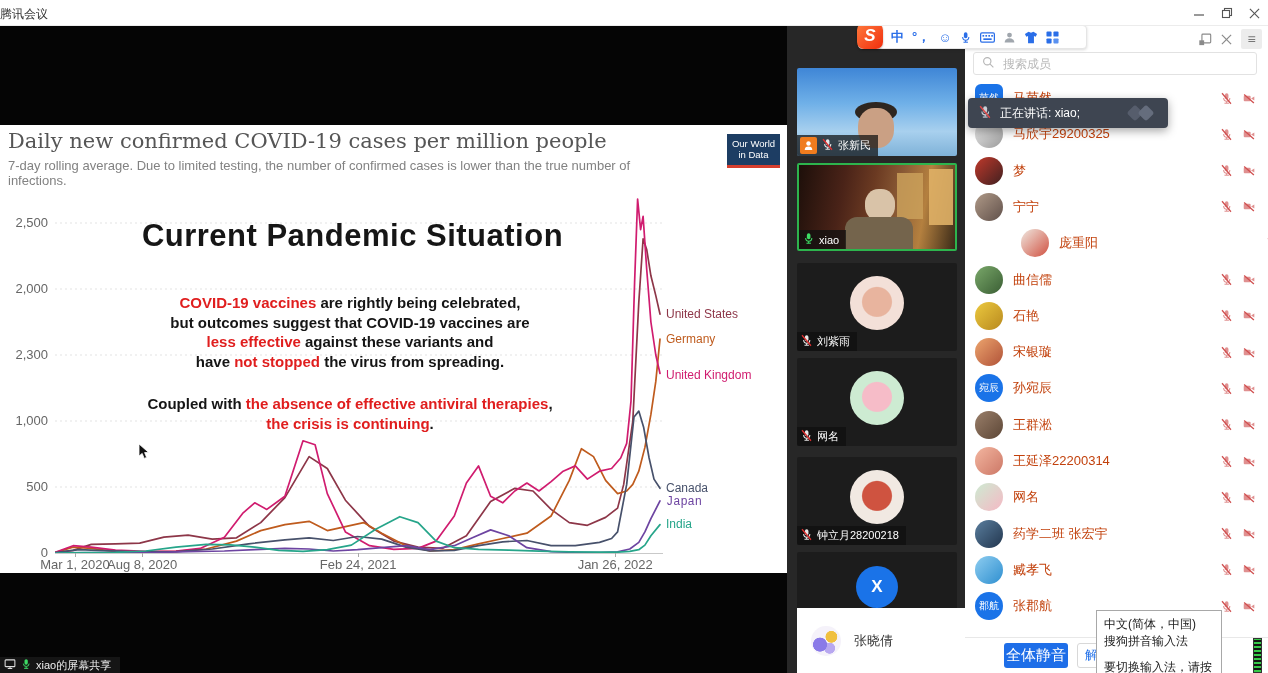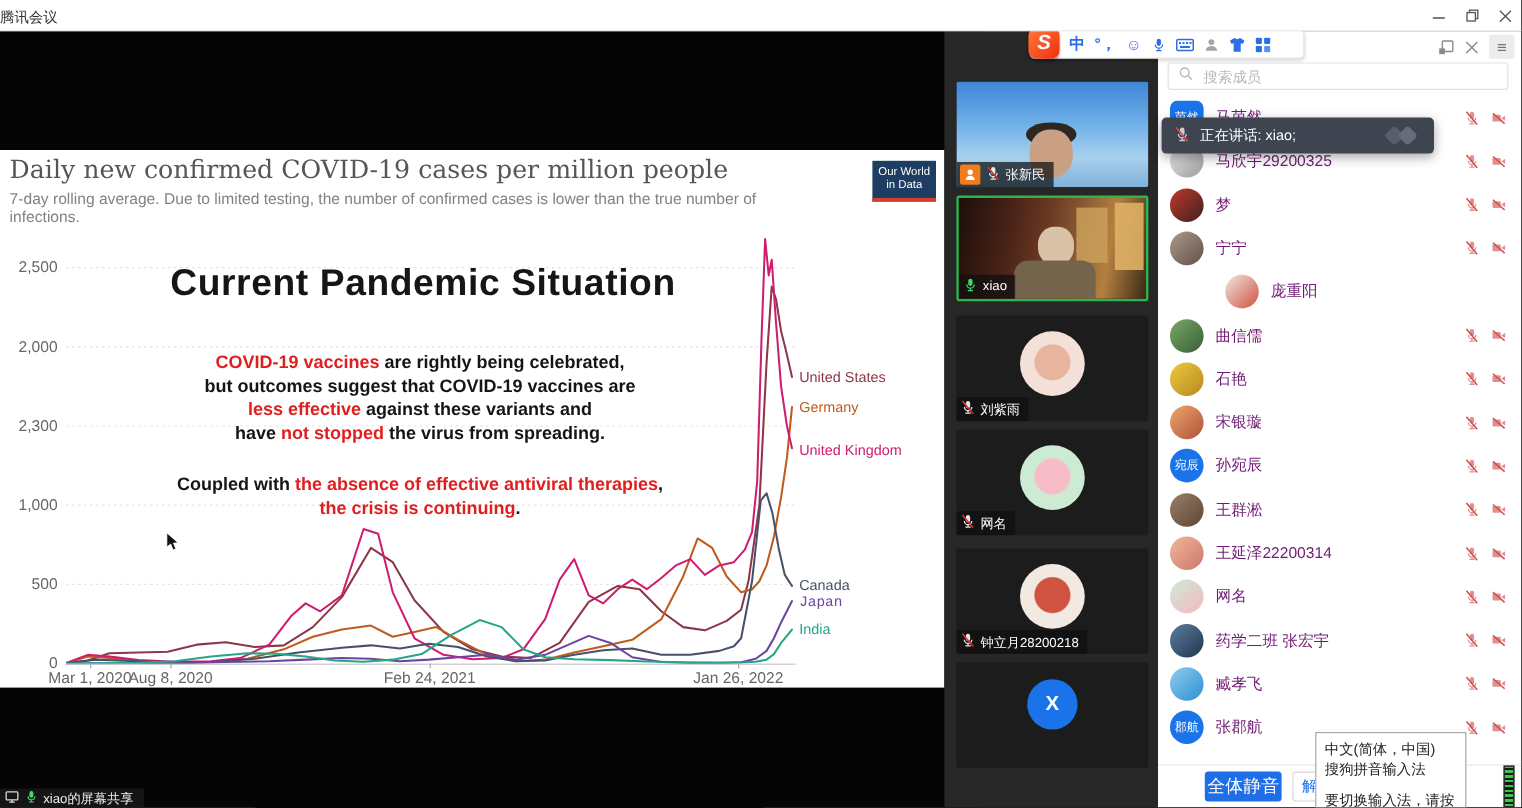--- a/index.html
+++ b/index.html
@@ -56,24 +56,24 @@
   .panel-header-icons>span{cursor:pointer;display:inline-flex;}
   .menu-box{width:21px;height:20px;background:#ececec;border-radius:2px;display:flex;align-items:center;justify-content:center;color:#777;font-size:14px;}
   .search-box{position:absolute;left:8px;top:26px;width:284px;height:23px;border:1px solid #e2e2e2;border-radius:3px;display:flex;align-items:center;gap:6px;padding:0 8px;box-sizing:border-box;background:#fff;}
   .search-box input{border:0;outline:0;flex:1;font-size:12px;color:#333;font-family:inherit;background:transparent;}
   .search-box input::placeholder{color:#b8b8b8;}
   .member-list{position:absolute;left:0;top:50px;width:303px;height:561px;overflow:hidden;}
   .member-row{position:absolute;left:0;width:303px;height:36px;display:flex;align-items:center;gap:10px;padding:0 12px 0 10px;box-sizing:border-box;cursor:pointer;}
   .avatar{width:28px;height:28px;border-radius:50%;flex:none;}
   .avatar.badge{background:#1a73e8;color:#fff;font-size:10px;display:flex;align-items:center;justify-content:center;}
   .avatar.badge.sq{border-radius:6px;}
-  .member-name{flex:1;font-size:13px;color:#701a75;white-space:nowrap;overflow:hidden;}
+  .member-name{flex:1;font-size:13px;color:#c2410c;white-space:nowrap;overflow:hidden;}
   .row-icons{display:flex;gap:9px;align-items:center;}
   .row-icons>span{display:inline-flex;cursor:pointer;}
-  .tooltip{position:absolute;left:3px;top:72px;width:227px;height:30px;background:#3e4551;border-radius:4px;box-shadow:0 3px 10px rgba(0,0,0,.35);display:flex;align-items:center;gap:8px;padding:0 10px;box-sizing:border-box;color:#fff;font-size:12px;z-index:7;}
+  .tooltip{position:absolute;left:3px;top:72px;width:200px;height:30px;background:#3e4551;border-radius:4px;box-shadow:0 3px 10px rgba(0,0,0,.35);display:flex;align-items:center;gap:8px;padding:0 10px;box-sizing:border-box;color:#fff;font-size:12px;z-index:7;}
   .tt-logo{margin-left:auto;position:relative;width:32px;height:18px;opacity:.9;}
   .tt-logo i{position:absolute;width:12px;height:12px;border-radius:3px;transform:rotate(45deg);}
   .tt-logo .d1{left:3px;top:3px;background:#596070;}
   .tt-logo .d2{left:14px;top:3px;background:#6a7282;}
   .panel-divider{position:absolute;left:0;top:611px;width:303px;height:1px;background:#e8e8e8;}
   .btn-primary{position:absolute;left:39px;top:617px;width:64px;height:25px;background:#1e6ee8;color:#fff;font-size:15px;border-radius:3px;display:flex;align-items:center;justify-content:center;cursor:pointer;}
   .btn-outline{position:absolute;left:112px;top:617px;width:136px;height:25px;background:#fff;border:1px solid #d8d8d8;border-radius:3px;color:#1e6ee8;font-size:12.5px;display:flex;align-items:center;padding-left:7px;box-sizing:border-box;white-space:nowrap;overflow:hidden;cursor:pointer;z-index:1;}
   .ime-popup{position:absolute;left:131px;top:584px;width:110px;background:#fff;border:1px solid #a8a8a8;padding:5px 7px;font-size:12px;line-height:17px;color:#222;z-index:8;}
   .ime-popup .gap{height:9px;}
   .audio-meter{position:absolute;left:1253px;top:638px;width:9px;height:35px;background:#141414;background-image:repeating-linear-gradient(to top,#36c948 0 2px,transparent 2px 4px);border:1px solid #333;box-sizing:border-box;z-index:9;}
@@ -265,20 +265,24 @@
               <line x1="2.5" y1="1.5" x2="13.5" y2="14.5" stroke="#e03030" stroke-width="1.6"></line>
             </svg></span>
           <span>钟立月28200218</span>
         </div>
       </div>
       <div class="vtile" style="top: 526px;">
         <div class="init-circle" style="background: rgb(26, 115, 232);">X</div>
       </div>
     </div>
 
+  <div class="toast">
+    <span class="toast-avatar"></span>
+    <span class="toast-name">张晓倩</span>
+  </div>
 
   <div class="member-panel">
     <div class="panel-header-icons">
       <span>
           <svg width="14" height="14" viewBox="0 0 16 16">
             <rect x="4.5" y="2.5" width="10" height="10" rx="1" fill="none" stroke="#8a8a8a" stroke-width="1.3"></rect>
             <rect x="1.5" y="9.5" width="5.5" height="5.5" fill="#8a8a8a"></rect>
           </svg>
         </span>
       <span>

